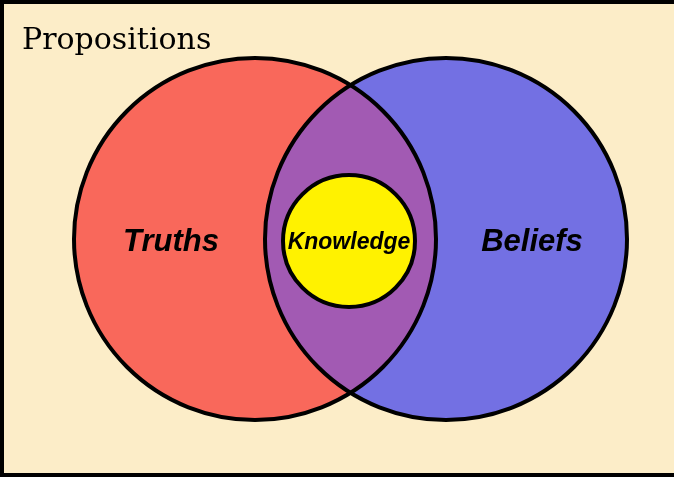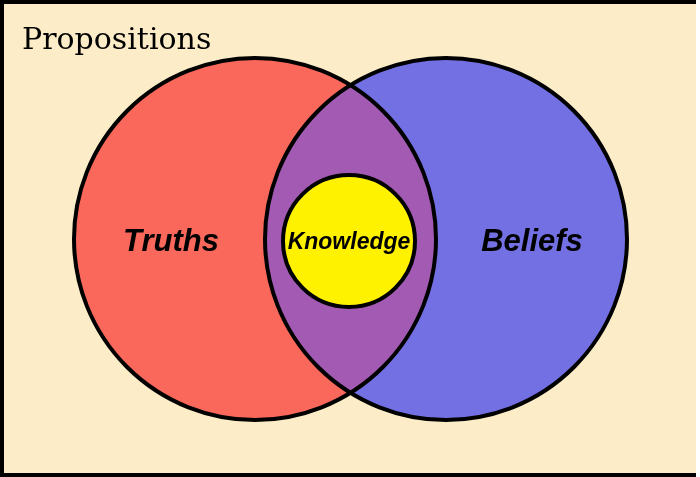--- a/index.html
+++ b/index.html
@@ -2,23 +2,24 @@
 <html><head>
 <meta charset="utf-8">
 <style>
   html, body {
     margin: 0;
     padding: 0;
     background: #ffffff;
   }
   .canvas {
     position: relative;
-    width: 696px;
+    width: 640px;
     height: 477px;
     overflow: hidden;
+    padding-left: 34px;
   }
   .canvas svg {
     position: absolute;
     inset: 0;
     display: block;
   }
   .title-text {
     font-family: "DejaVu Serif", "Liberation Serif", serif;
     font-size: 30px;
     font-weight: normal;

